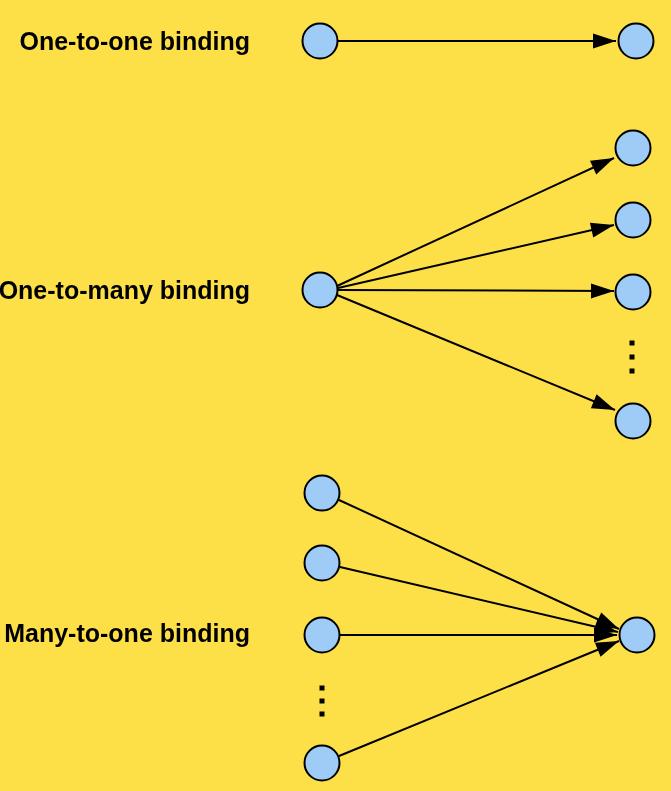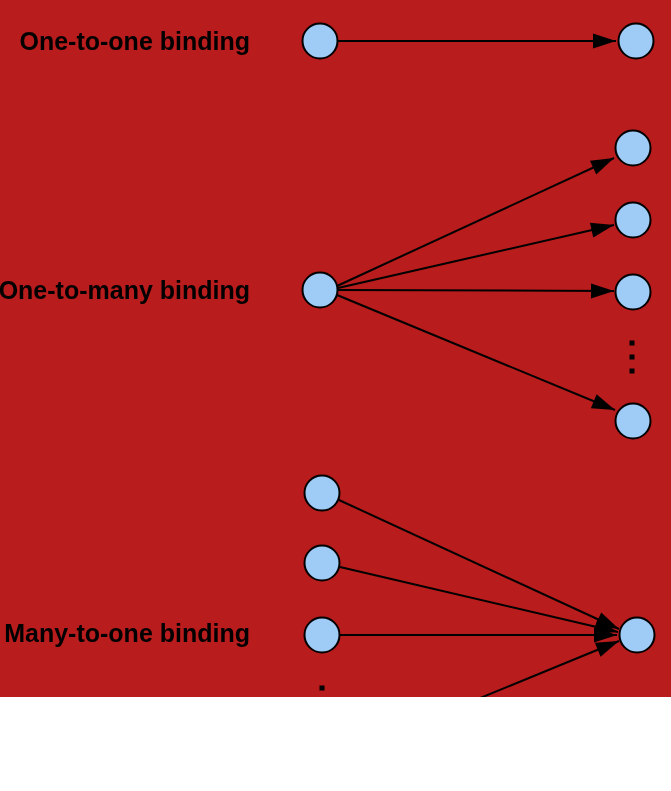--- a/index.html
+++ b/index.html
@@ -3,22 +3,22 @@
 <meta charset="utf-8">
 <style>
   html, body {
     margin: 0;
     padding: 0;
     background: #ffffff;
   }
   .canvas {
     position: relative;
     width: 671px;
-    height: 697px;
-    background: #b91c1c;
+    height: 791px;
+    background: #fde047;
     overflow: hidden;
   }
   svg {
     display: block;
   }
   .section-label {
     font-family: "Liberation Sans", "DejaVu Sans", sans-serif;
     font-weight: bold;
     font-size: 25px;
   }

